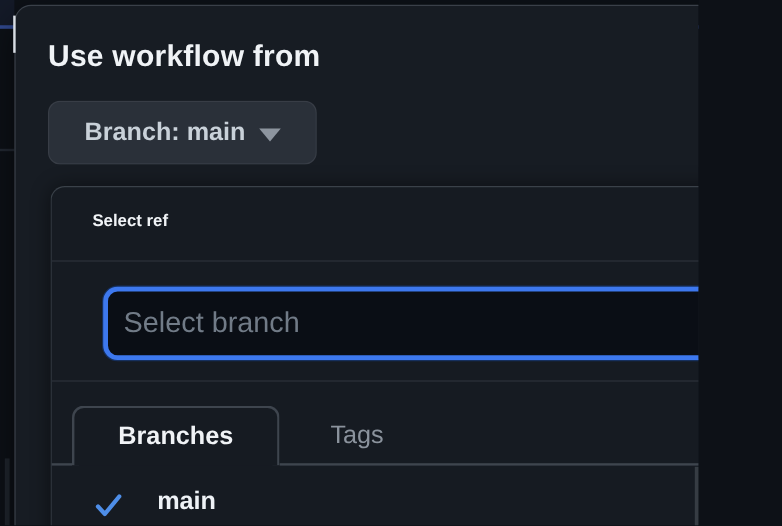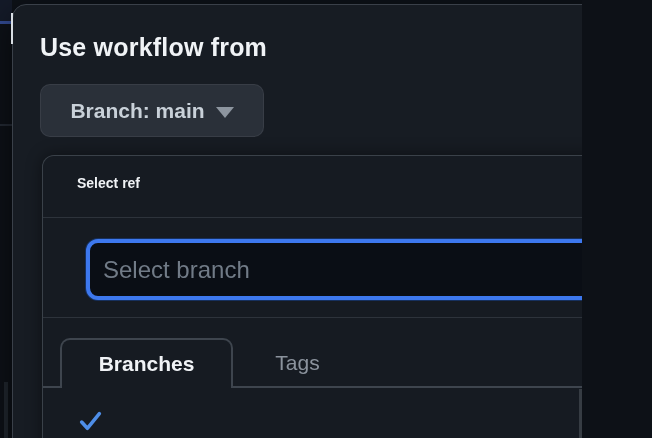--- a/index.html
+++ b/index.html
@@ -129,20 +129,21 @@
     <span>Tags</span>
   </div>
   <div class="abs tab-active">
     <span>Branches</span>
   </div>
 
   <div class="abs ref-row"></div>
   <svg class="abs check-icon" viewBox="0 0 24 24" fill="none">
     <path d="M3.5 13.5l5.5 6L20.5 5.5" stroke="#4e8ee8" stroke-width="3.4" stroke-linecap="round" stroke-linejoin="round"></path>
   </svg>
+  <div class="abs ref-row-label">main</div>
 
   <div class="abs sb-track-1"></div>
   <div class="abs sb-thumb-1"></div>
   <div class="abs sb-divider"></div>
   <div class="abs sb-track-2"></div>
   <div class="abs sb-thumb-2"></div>
 
 </div>
 
 </body></html>

